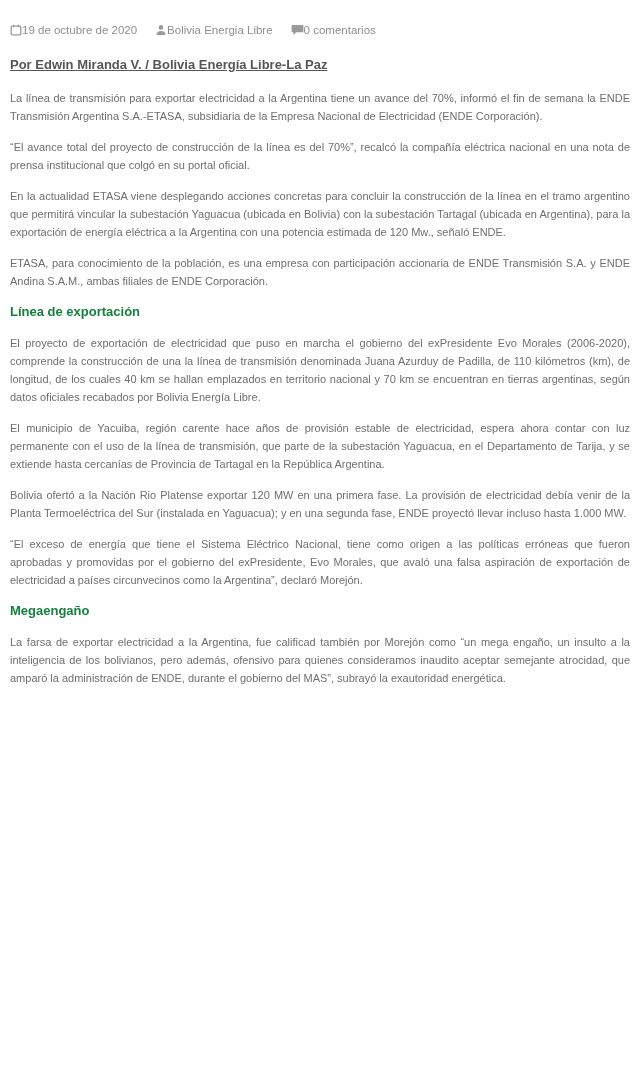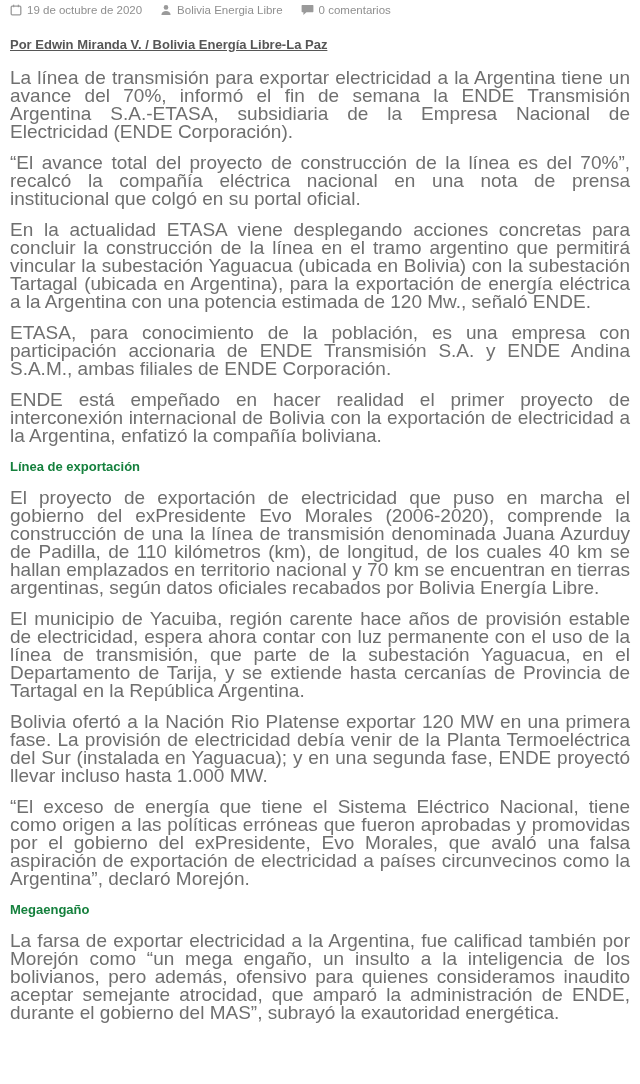--- a/index.html
+++ b/index.html
@@ -23,37 +23,37 @@
     display: flex;
     align-items: center;
     gap: 18px;
     font-size: 11.5px;
     color: #8f8f8f;
     margin: 0 0 20px 0;
   }
   .meta-item {
     display: inline-flex;
     align-items: center;
-    gap: 5px;
     color: #8f8f8f;
     text-decoration: none;
     cursor: pointer;
+    margin-top: 20px;
   }
   .meta-item .icon { display: inline-flex; }
   .meta-item .icon svg { display: block; }
   .byline {
     font-size: 13px;
     line-height: 18px;
     font-weight: 700;
     color: #565656;
     margin: 0 0 15px 0;
     text-decoration: underline;
   }
   p.body {
-    font-size: 19px;
+    font-size: 11px;
     line-height: 18px;
     color: #6f6f6f;
     text-align: justify;
     margin: 0 0 13px 0;
   }
   h2.subhead {
     font-size: 13px;
     line-height: 18px;
     font-weight: 700;
     color: #15803d;
@@ -95,21 +95,20 @@
       <span>0 comentarios</span>
     </span>
   </div>
 
   <p class="byline">Por Edwin Miranda V. / Bolivia Energía Libre-La Paz</p>
 
   <p class="body">La línea de transmisión para exportar electricidad a la Argentina tiene un avance del 70%, informó el fin de semana la ENDE Transmisión Argentina S.A.-ETASA, subsidiaria de la Empresa Nacional de Electricidad (ENDE Corporación).</p>
   <p class="body">“El avance total del proyecto de construcción de la línea es del 70%”, recalcó la compañía eléctrica nacional en una nota de prensa institucional que colgó en su portal oficial.</p>
   <p class="body">En la actualidad ETASA viene desplegando acciones concretas para concluir la construcción de la línea en el tramo argentino que permitirá vincular la subestación Yaguacua (ubicada en Bolivia) con la subestación Tartagal (ubicada en Argentina), para la exportación de energía eléctrica a la Argentina con una potencia estimada de 120 Mw., señaló ENDE.</p>
   <p class="body">ETASA, para conocimiento de la población, es una empresa con participación accionaria de ENDE Transmisión S.A. y ENDE Andina S.A.M., ambas filiales de ENDE Corporación.</p>
-  <p class="body">ENDE está empeñado en hacer realidad el primer proyecto de interconexión internacional de Bolivia con la exportación de electricidad a la Argentina, enfatizó la compañía boliviana.</p>
 
   <h2 class="subhead">Línea de exportación</h2>
 
   <p class="body">El proyecto de exportación de electricidad que puso en marcha el gobierno del exPresidente Evo Morales (2006-2020), comprende la construcción de una la línea de transmisión denominada Juana Azurduy de Padilla, de 110 kilómetros (km), de longitud, de los cuales 40 km se hallan emplazados en territorio nacional y 70 km se encuentran en tierras argentinas, según datos oficiales recabados por Bolivia Energía Libre.</p>
   <p class="body">El municipio de Yacuiba, región carente hace años de provisión estable de electricidad, espera ahora contar con luz permanente con el uso de la línea de transmisión, que parte de la subestación Yaguacua, en el Departamento de Tarija, y se extiende hasta cercanías de Provincia de Tartagal en la República Argentina.</p>
   <p class="body">Bolivia ofertó a la Nación Rio Platense exportar 120 MW en una primera fase. La provisión de electricidad debía venir de la Planta Termoeléctrica del Sur (instalada en Yaguacua); y en una segunda fase, ENDE proyectó llevar incluso hasta 1.000 MW.</p>
   <p class="body">“El exceso de energía que tiene el Sistema Eléctrico Nacional, tiene como origen a las políticas erróneas que fueron aprobadas y promovidas por el gobierno del exPresidente, Evo Morales, que avaló una falsa aspiración de exportación de electricidad a países circunvecinos como la Argentina”, declaró Morejón.</p>
 
   <h2 class="subhead">Megaengaño</h2>
 

